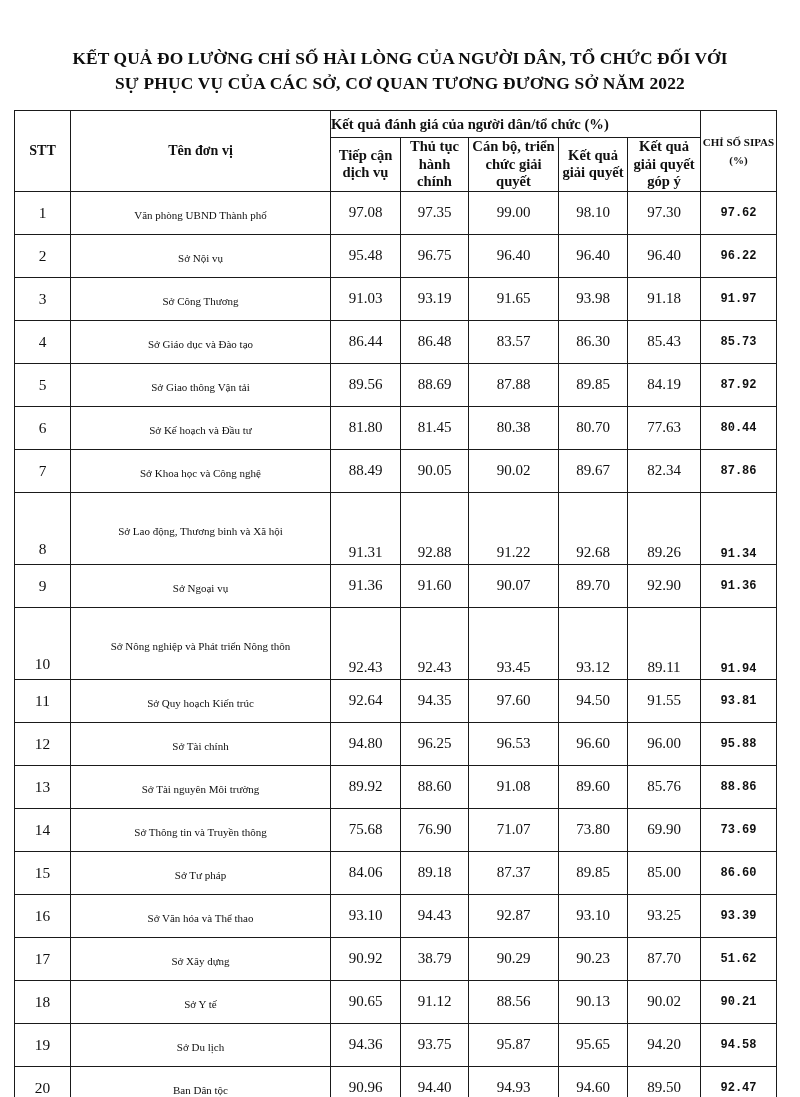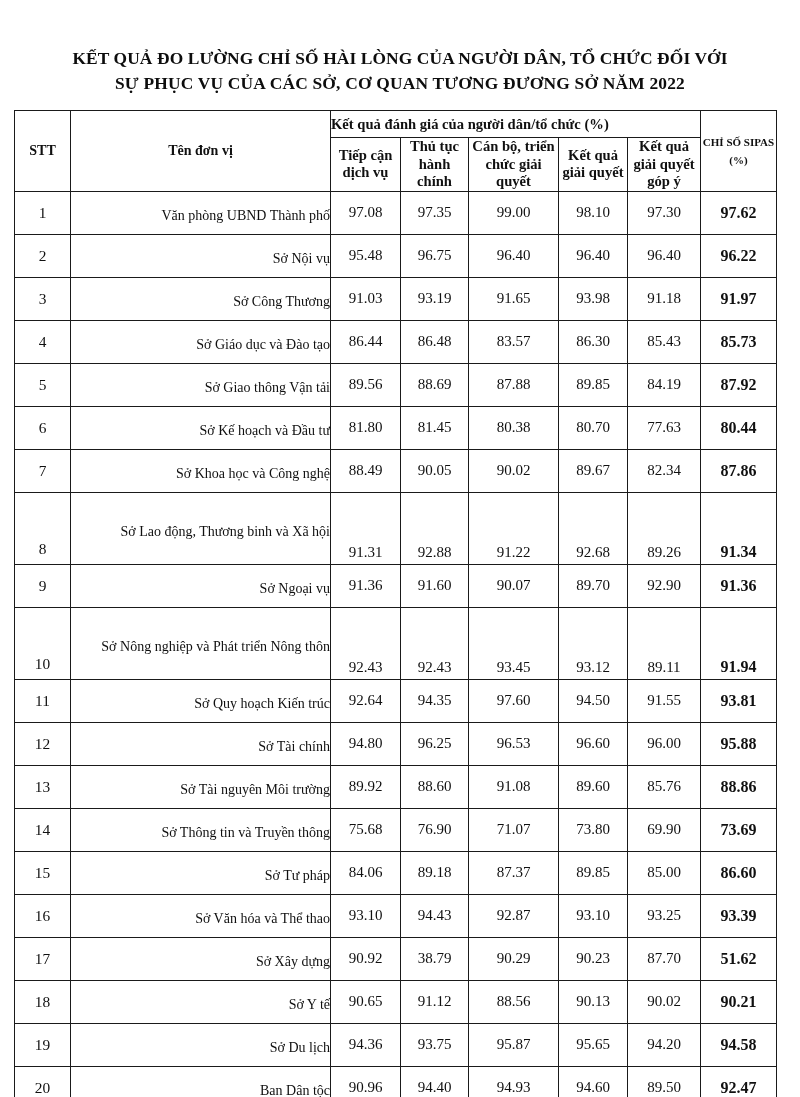--- a/index.html
+++ b/index.html
@@ -106,35 +106,36 @@
     margin-left: 36px;
   }
 
   
   td.stt {
     text-align: center;
     font-size: 15.4px;
     vertical-align: middle;
   }
   td.name {
-    text-align: right;
-    font-size: 14px;
+    text-align: center;
+    font-size: 11px;
     line-height: 21px;
     padding: 3px 6px 3px 9px;
     vertical-align: top;
   }
   td.num {
     text-align: center;
     font-size: 15.0px;
     vertical-align: bottom;
     padding-bottom: 3px;
   }
   td.num.sipas-val {
     font-weight: bold;
-    font-size: 16px;
+    font-size: 12px;
+    font-family: Liberation Mono, monospace;
   }
 
   tr.row-1line td { height: 36px; }
   tr.row-2line td { height: 64px; margin-top: 20px; }
 
   tr.row-1line td.name { padding-top: 6px; }
   tr.row-2line td.name { padding-top: 7px; }
   tr.row-2line td.stt { vertical-align: bottom; padding-bottom: 6px; }
   tr.row-2line td.num { vertical-align: bottom; padding-bottom: 3px; }
 </style>

